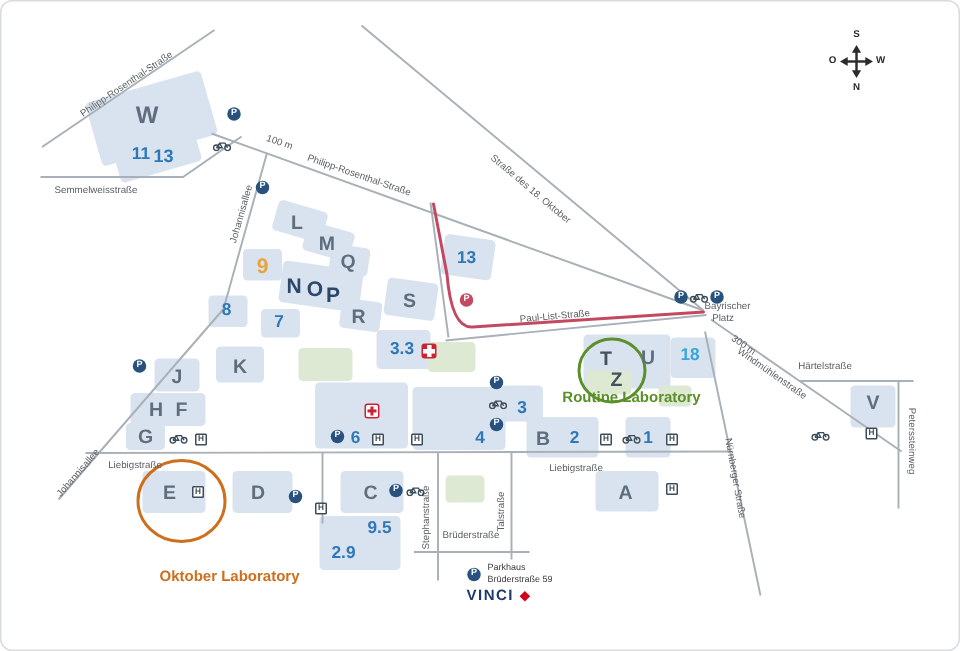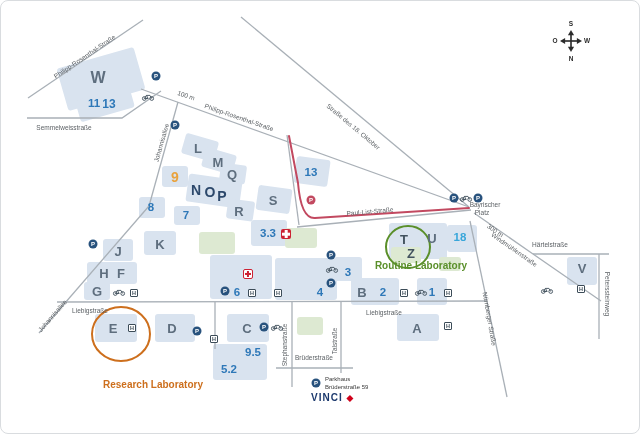--- a/index.html
+++ b/index.html
@@ -87,21 +87,21 @@
           <polygon points="30,15 23,10.8 23,19.2"></polygon>
         </g>
       </svg>
       <span class="c-top" style="color: rgb(43, 43, 43);">S</span>
       <span class="c-left" style="color: rgb(43, 43, 43);">O</span>
       <span class="c-right" style="color: rgb(43, 43, 43);">W</span>
       <span class="c-bottom" style="color: rgb(43, 43, 43);">N</span>
     </div>
 
     <div id="routine-label" class="lab-label" style="color: rgb(90, 143, 42);">Routine Laboratory</div>
-    <div id="research-label" class="lab-label" style="color: rgb(205, 111, 29);">Research Laboratory</div>
+    <div id="research-label" class="lab-label" style="color: rgb(205, 111, 29);">Oktober Laboratory</div>
 
     <div class="parkhaus">
       <div>Parkhaus</div>
       <div>Brüderstraße 59</div>
     </div>
     <div class="vinci"><span id="vinci-word" style="color: rgb(29, 58, 110);">VINCI</span><span id="vinci-diamond" class="vinci-diamond" style="background: rgb(208, 2, 27);"></span></div>
 
   <div class="building" style="left: 60px; top: 56px; width: 80px; height: 44px; background: rgb(217, 227, 239); transform: rotate(-16deg);"></div>
       <div class="building" style="left: 76px; top: 92px; width: 56px; height: 22px; background: rgb(217, 227, 239); transform: rotate(-16deg);"></div>
       <div class="building" style="left: 182px; top: 136px; width: 34px; height: 21px; background: rgb(217, 227, 239); transform: rotate(16deg);"></div>
@@ -188,21 +188,21 @@
       <div class="map-label" style="left: 236px; top: 292px; font-size: 11.5px; color: rgb(46, 120, 184);">6</div>
       <div class="map-label" style="left: 319px; top: 292px; font-size: 11.5px; color: rgb(46, 120, 184);">4</div>
       <div class="map-label" style="left: 361px; top: 291px; font-size: 13px; color: rgb(94, 110, 126);">B</div>
       <div class="map-label" style="left: 382px; top: 292px; font-size: 11.5px; color: rgb(46, 120, 184);">2</div>
       <div class="map-label" style="left: 431px; top: 292px; font-size: 11.5px; color: rgb(46, 120, 184);">1</div>
       <div class="map-label" style="left: 112px; top: 327px; font-size: 13px; color: rgb(94, 110, 126);">E</div>
       <div class="map-label" style="left: 171px; top: 327px; font-size: 13px; color: rgb(94, 110, 126);">D</div>
       <div class="map-label" style="left: 246px; top: 327px; font-size: 13px; color: rgb(94, 110, 126);">C</div>
       <div class="map-label" style="left: 416px; top: 327px; font-size: 13px; color: rgb(94, 110, 126);">A</div>
       <div class="map-label" style="left: 252px; top: 352px; font-size: 11.5px; color: rgb(46, 120, 184);">9.5</div>
-      <div class="map-label" style="left: 228px; top: 369px; font-size: 11.5px; color: rgb(46, 120, 184);">5.2</div>
+      <div class="map-label" style="left: 228px; top: 369px; font-size: 11.5px; color: rgb(46, 120, 184);">2.9</div>
       <div class="map-label" style="left: 581px; top: 267px; font-size: 13px; color: rgb(94, 110, 126);">V</div>
       <div class="street-label" style="left: 84px; top: 56px; color: rgb(90, 95, 99); transform: translate(-50%, -50%) rotate(-34deg);">Philipp-Rosenthal-Straße</div>
       <div class="street-label" style="left: 63px; top: 127px; color: rgb(90, 95, 99); transform: translate(-50%, -50%) rotate(0deg);">Semmelweisstraße</div>
       <div class="street-label" style="left: 238px; top: 117px; color: rgb(90, 95, 99); transform: translate(-50%, -50%) rotate(19deg);">Philipp-Rosenthal-Straße</div>
       <div class="street-label" style="left: 352px; top: 126px; color: rgb(90, 95, 99); transform: translate(-50%, -50%) rotate(40deg);">Straße des 18. Oktober</div>
       <div class="street-label" style="left: 161px; top: 142px; color: rgb(90, 95, 99); transform: translate(-50%, -50%) rotate(-74deg);">Johannisallee</div>
       <div class="street-label" style="left: 52px; top: 315px; color: rgb(90, 95, 99); transform: translate(-50%, -50%) rotate(-49deg);">Johannisallee</div>
       <div class="street-label" style="left: 369px; top: 211px; color: rgb(90, 95, 99); transform: translate(-50%, -50%) rotate(-5deg);">Paul-List-Straße</div>
       <div class="street-label" style="left: 89px; top: 310px; color: rgb(90, 95, 99); transform: translate(-50%, -50%) rotate(0deg);">Liebigstraße</div>
       <div class="street-label" style="left: 383px; top: 312px; color: rgb(90, 95, 99); transform: translate(-50%, -50%) rotate(0deg);">Liebigstraße</div>

